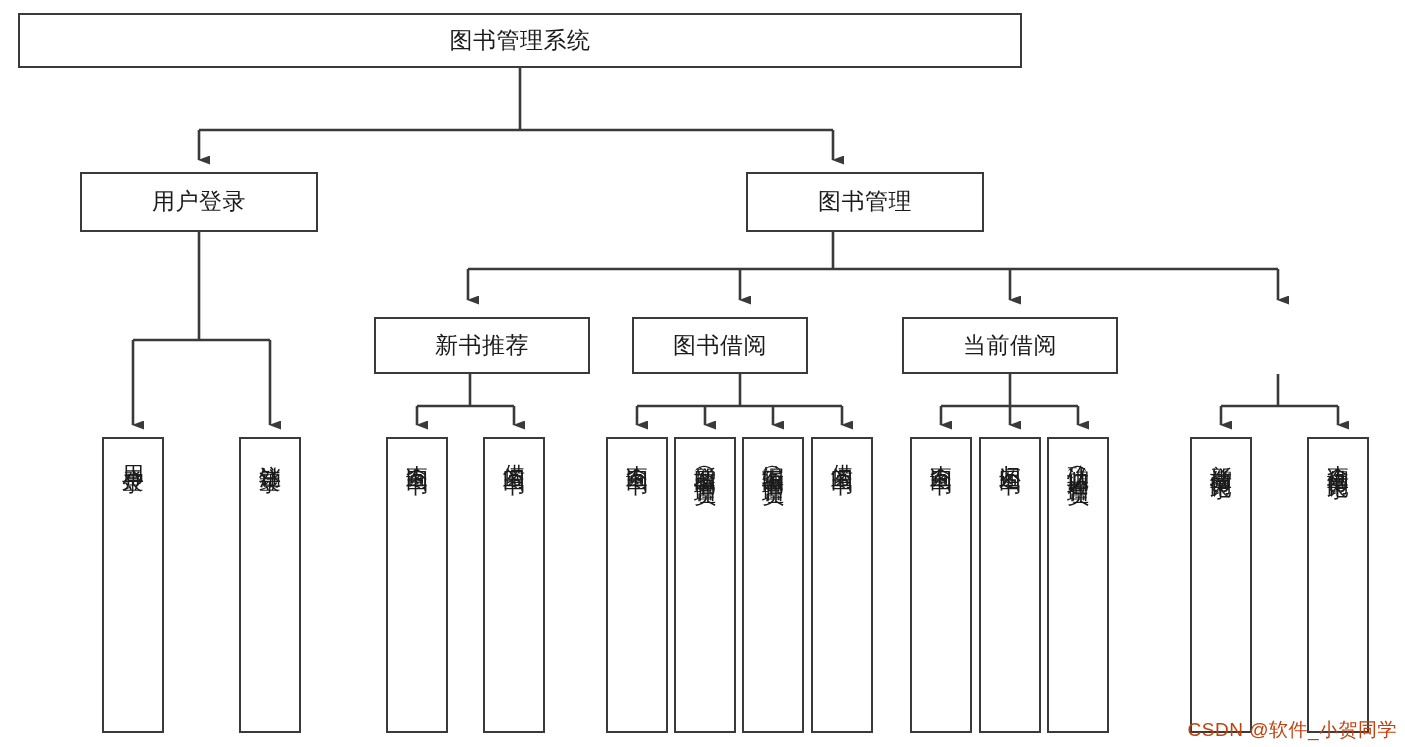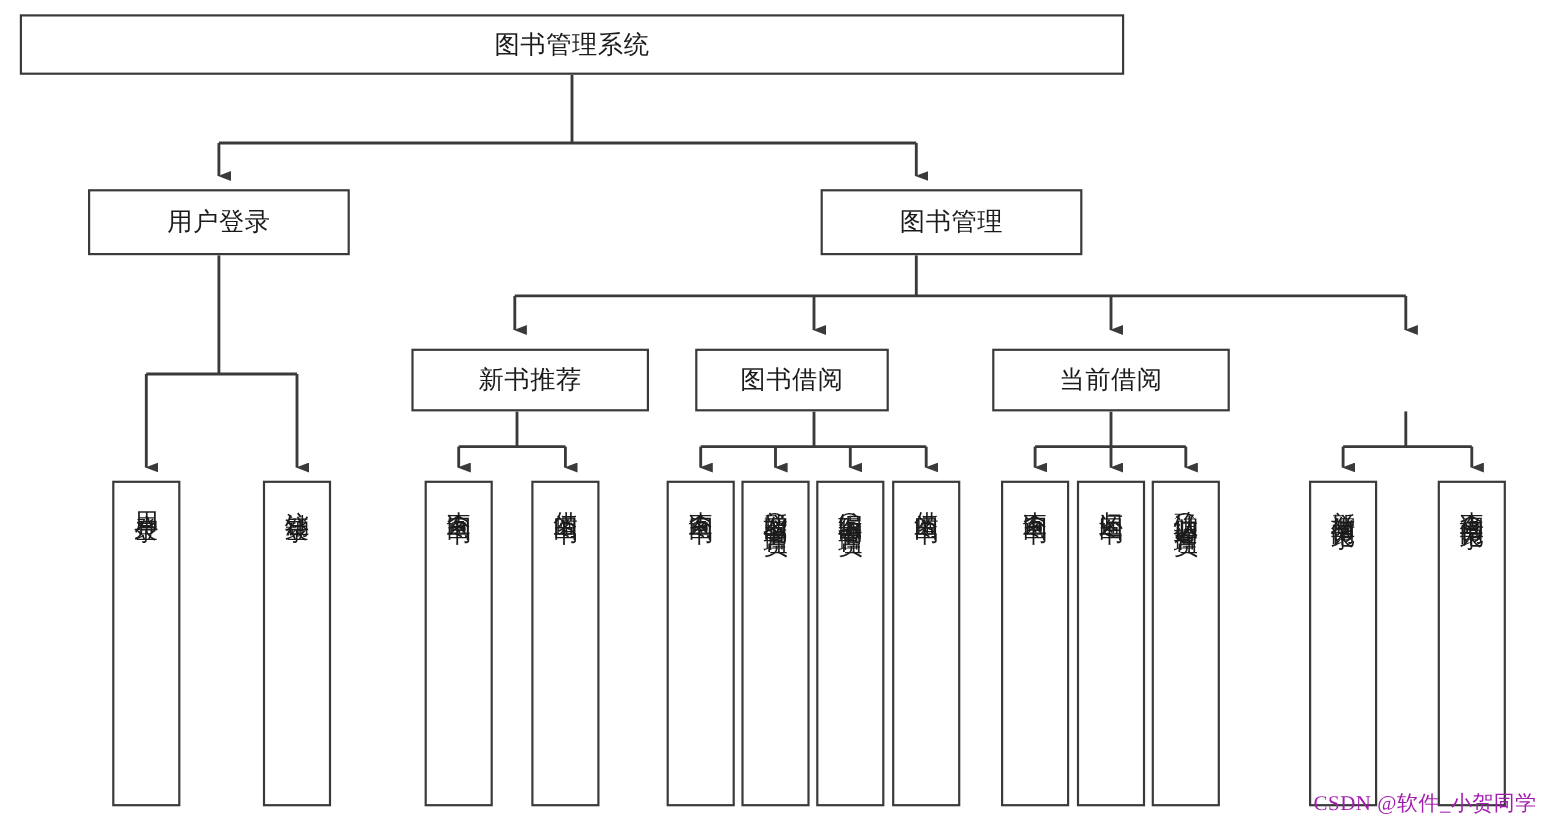--- a/index.html
+++ b/index.html
@@ -60,24 +60,23 @@
     font-size: 22px;
     line-height: 1.28;
     letter-spacing: 3px;
     white-space: nowrap;
   }
   .watermark {
     position: absolute;
     right: 8px;
     bottom: 4px;
     font-size: 19px;
-    color: #a21caf;
+    color: #c2410c;
     letter-spacing: 0.5px;
     white-space: nowrap;
-    font-family: Liberation Serif, serif;
   }
 </style>
 </head>
 <body>
 
 <div id="canvas">
 
   <svg class="wires" viewBox="0 0 1405 747">
     <defs>
       <marker id="arrow" markerWidth="10" markerHeight="12" refX="4.5" refY="11" orient="auto" markerUnits="userSpaceOnUse">

